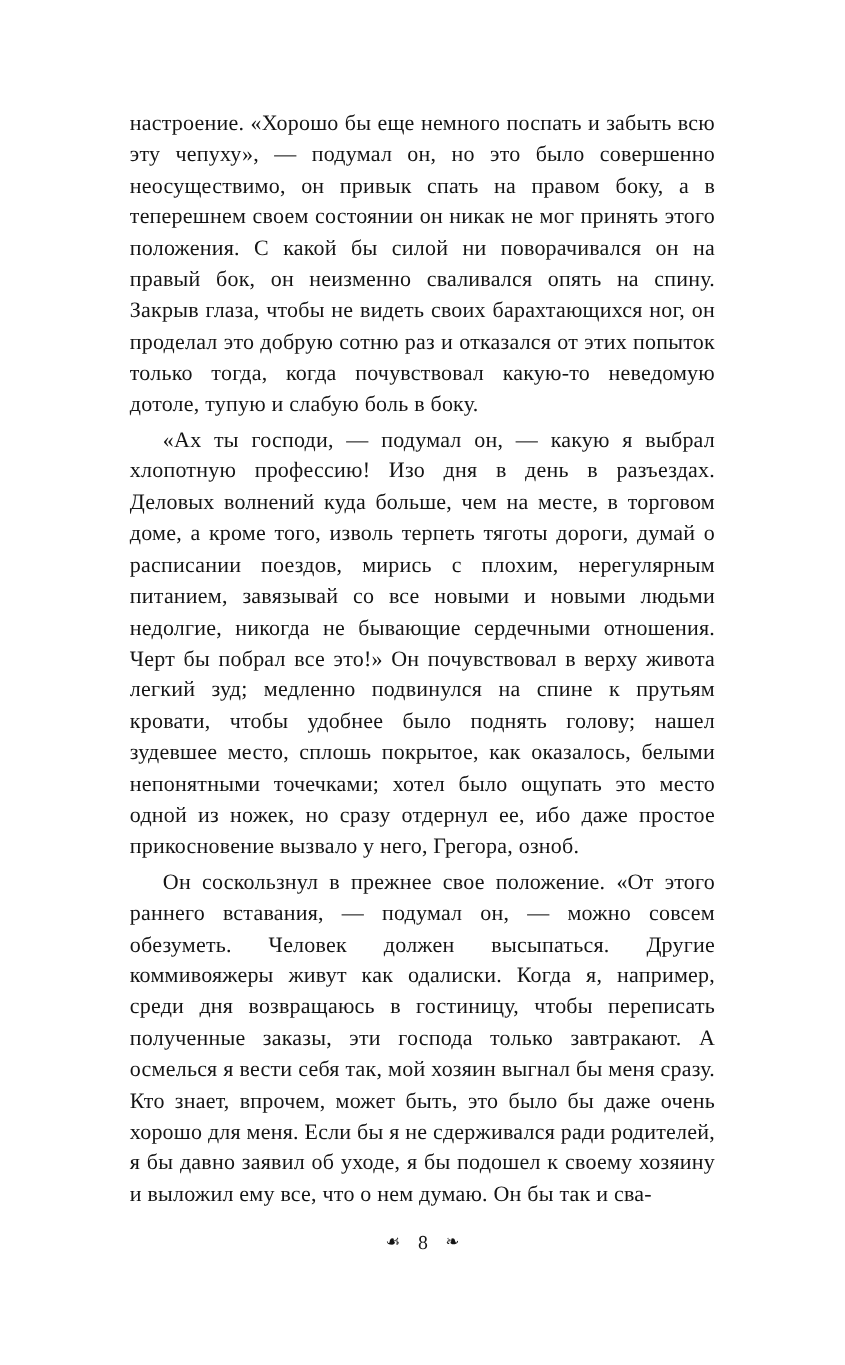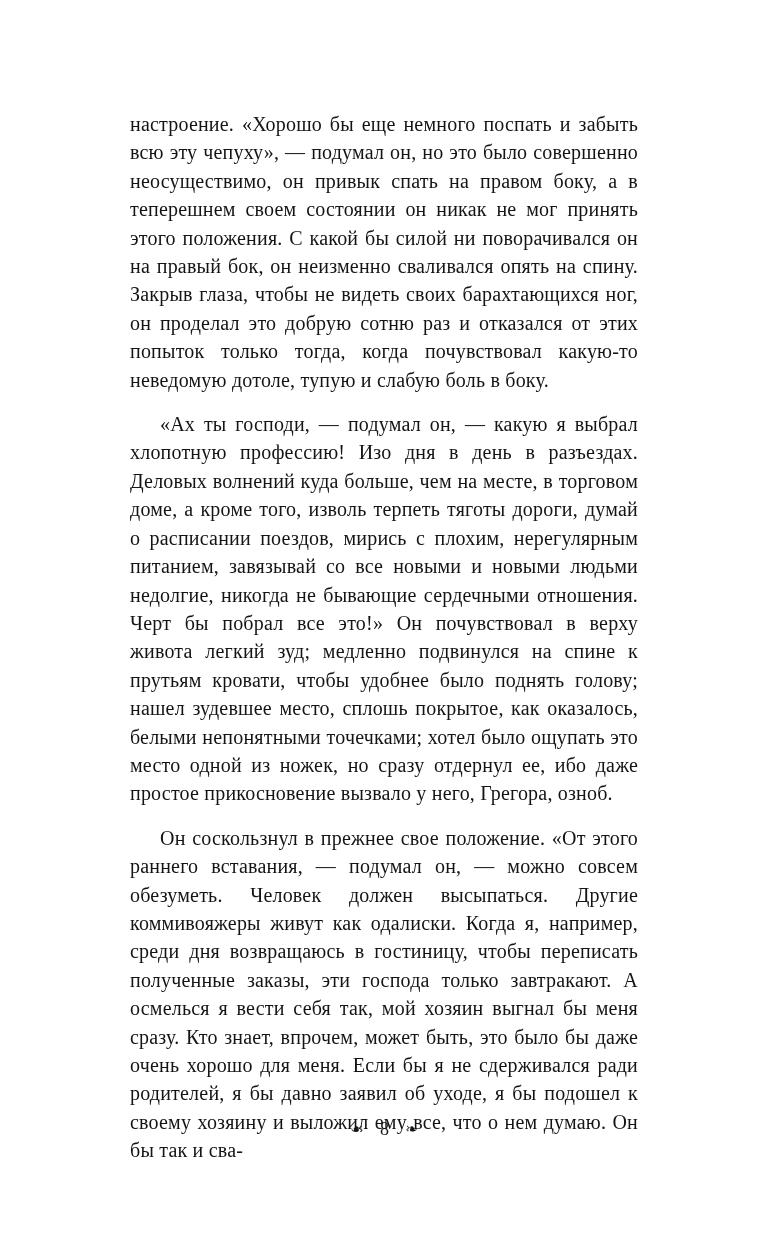--- a/index.html
+++ b/index.html
@@ -15,21 +15,21 @@
       position: relative;
       overflow: hidden;
     }
     .text-block {
       position: absolute;
       left: 114px;
       top: 94px;
       width: 540px;
     }
     .text-block p {
-      margin: 16px;
+      margin: 4px;
       font-size: 20px;
       line-height: 28.4px;
       text-align: justify;
       letter-spacing: 0.2px;
     }
     .text-block p.indented {
       text-indent: 30px;
     }
     .page-footer {
       position: absolute;

